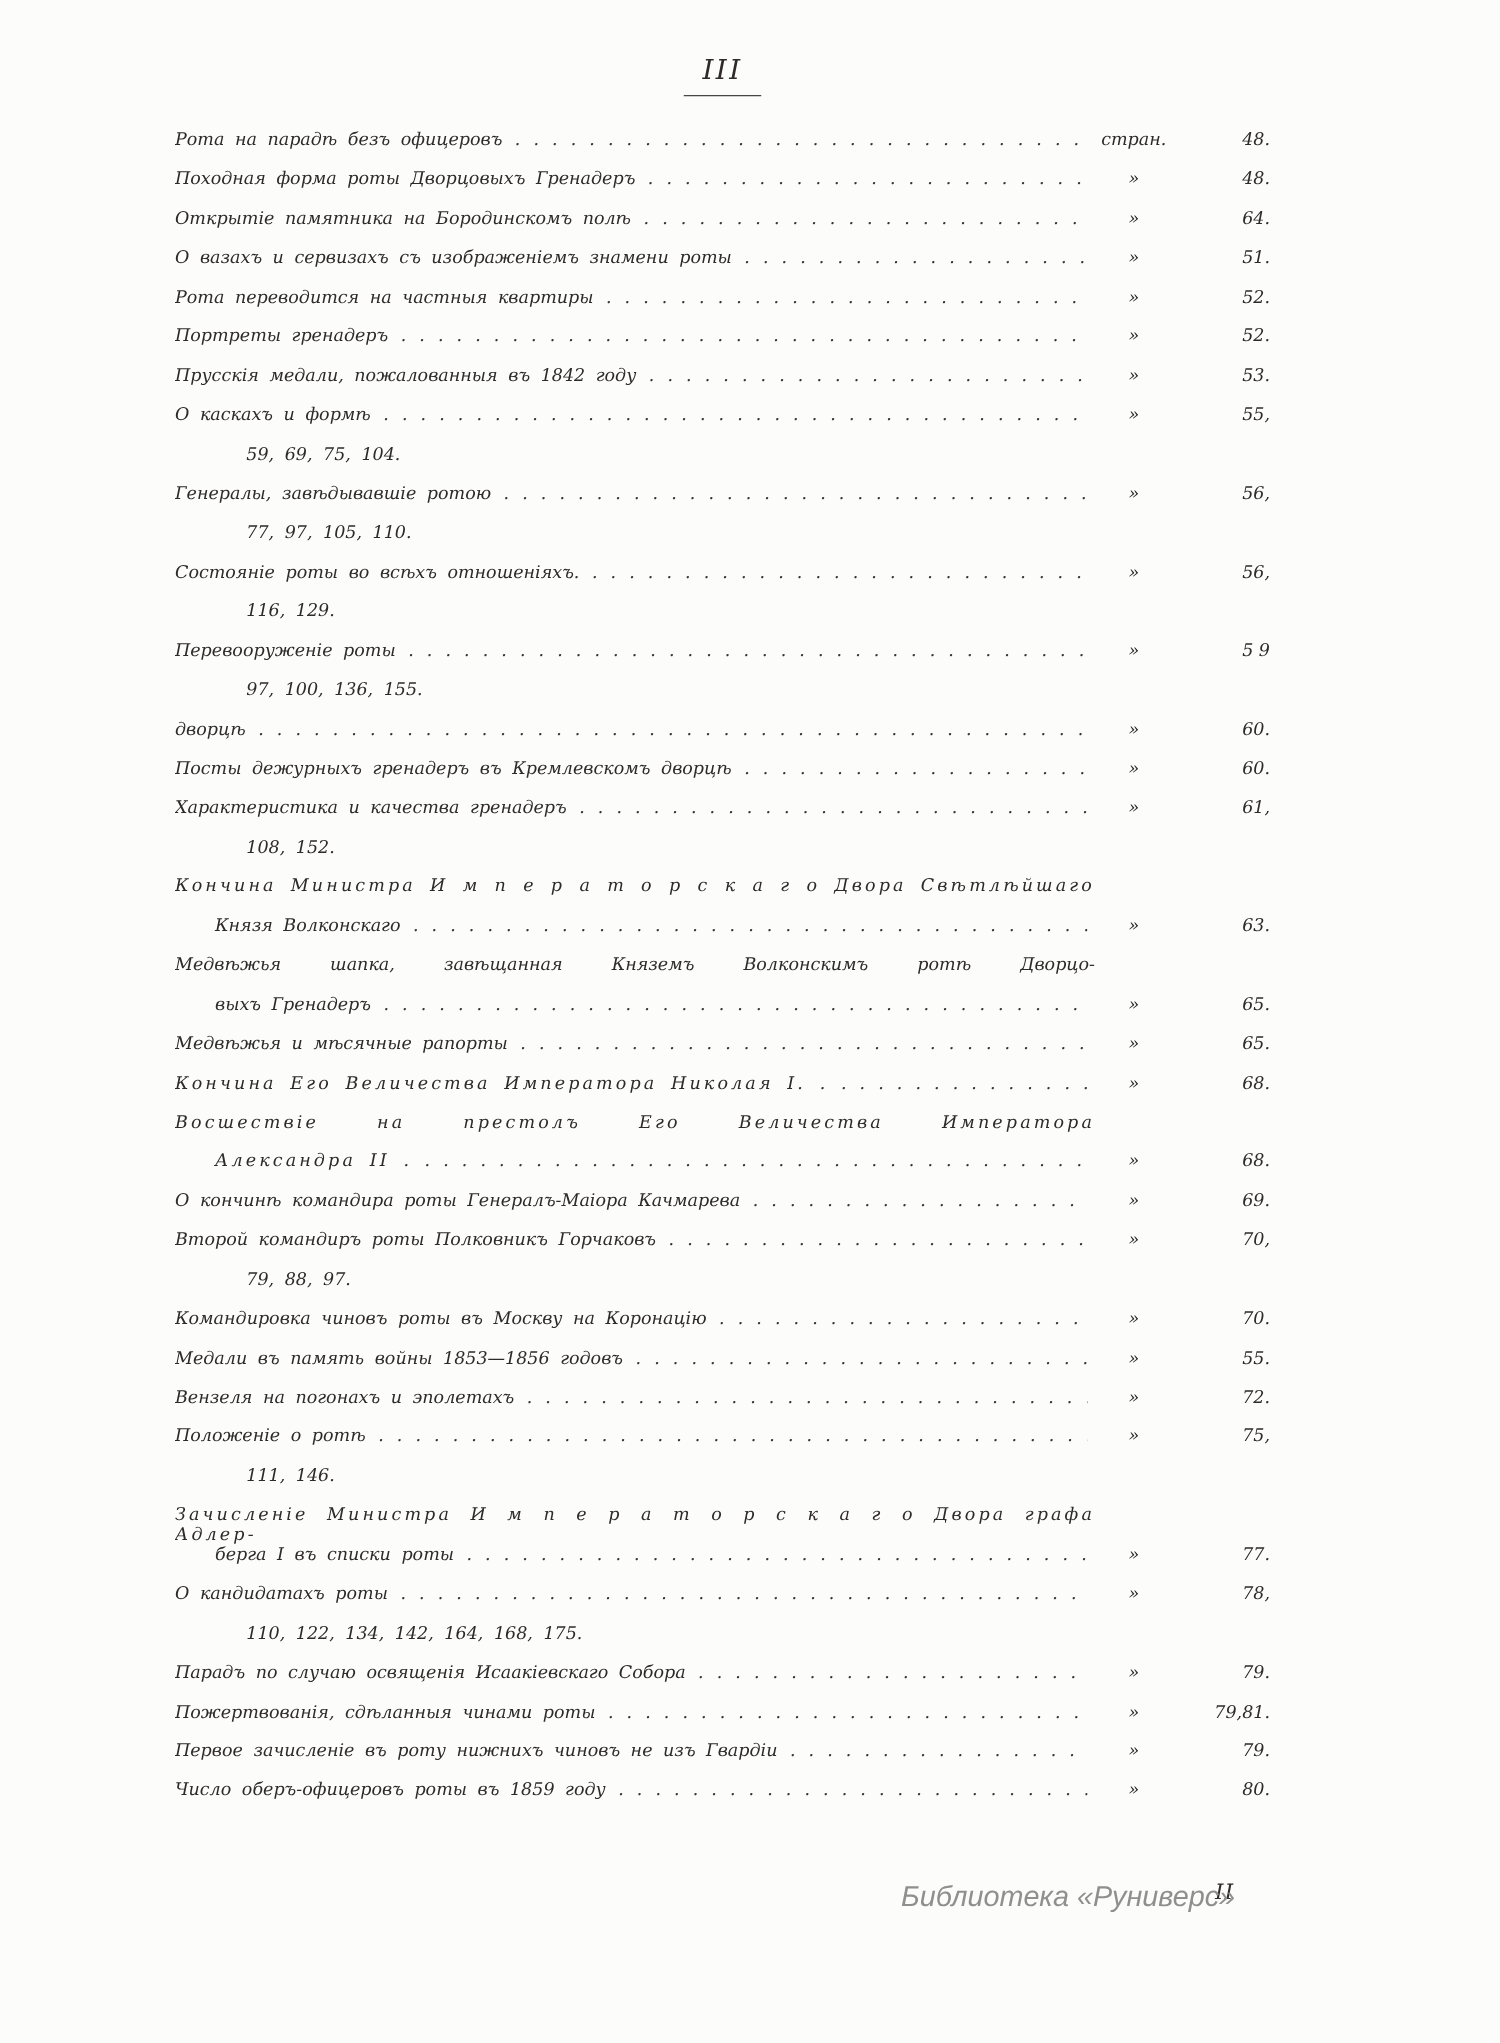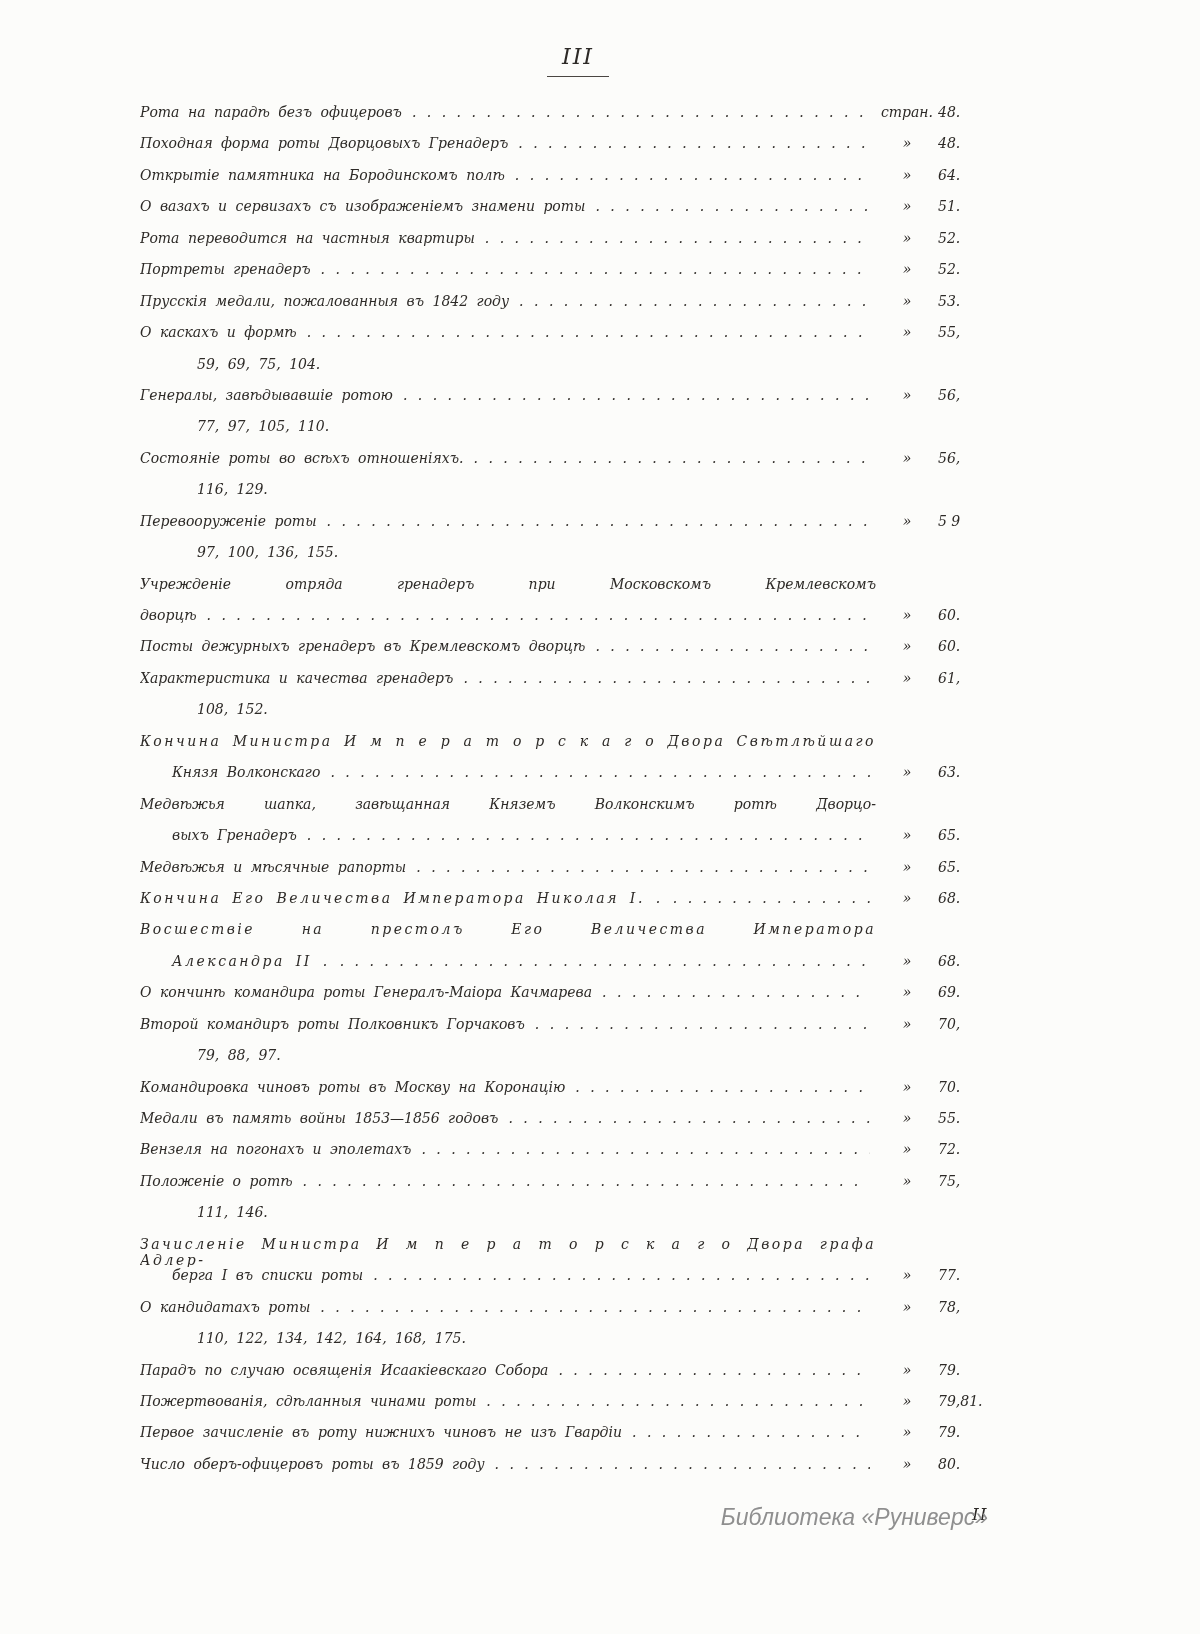--- a/index.html
+++ b/index.html
@@ -43,21 +43,21 @@
   .ind { padding-left: 32px; }
   .cont { padding-left: 57px; }
   .dots {
     flex: 1 1 0; min-width: 0;
     overflow: hidden; white-space: nowrap;
     letter-spacing: 3px;
     margin: 0 6px 0 10px;
     color: #34302c;
   }
   .marker { flex: 0 0 62px; white-space: nowrap; text-align: center; }
-  .page-no { flex: 0 0 78px; white-space: nowrap; }
+  .page-no { flex: 0 0 78px; white-space: nowrap; text-align: right; }
   .signature {
     position: absolute;
     left: 932px; top: 1504px;
     font-size: 17px; letter-spacing: 1px; margin-left: 40px;
   }
   .watermark {
     position: absolute;
     right: 212px; top: 1504px;
     font-family: "Liberation Sans", "DejaVu Sans", sans-serif;
     font-size: 23px;
@@ -146,25 +146,20 @@
       <div class="row">
         <span class="text">Перевооруженіе роты</span>
         <span class="dots">. . . . . . . . . . . . . . . . . . . . . . . . . . . . . . . . . . . . . . . . . . . . . . . . . . . . . . . . . . . . . . . . . . . . . . . . . . . . . . . . . . . . . . . . . . </span>
         <span class="marker">»</span>
         <span class="page-no">5 9</span>
       </div>
       <div class="row">
         <span class="text cont">97, 100, 136, 155.</span>
       </div>
       <div class="row">
-        <span class="pre-text">Учрежденіе отряда гренадеръ при Московскомъ Кремлевскомъ</span>
-        <span class="marker"></span>
-        <span class="page-no"></span>
-      </div>
-      <div class="row">
         <span class="text">дворцѣ</span>
         <span class="dots">. . . . . . . . . . . . . . . . . . . . . . . . . . . . . . . . . . . . . . . . . . . . . . . . . . . . . . . . . . . . . . . . . . . . . . . . . . . . . . . . . . . . . . . . . . </span>
         <span class="marker">»</span>
         <span class="page-no">60.</span>
       </div>
       <div class="row">
         <span class="text">Посты дежурныхъ гренадеръ въ Кремлевскомъ дворцѣ</span>
         <span class="dots">. . . . . . . . . . . . . . . . . . . . . . . . . . . . . . . . . . . . . . . . . . . . . . . . . . . . . . . . . . . . . . . . . . . . . . . . . . . . . . . . . . . . . . . . . . </span>
         <span class="marker">»</span>
         <span class="page-no">60.</span>

